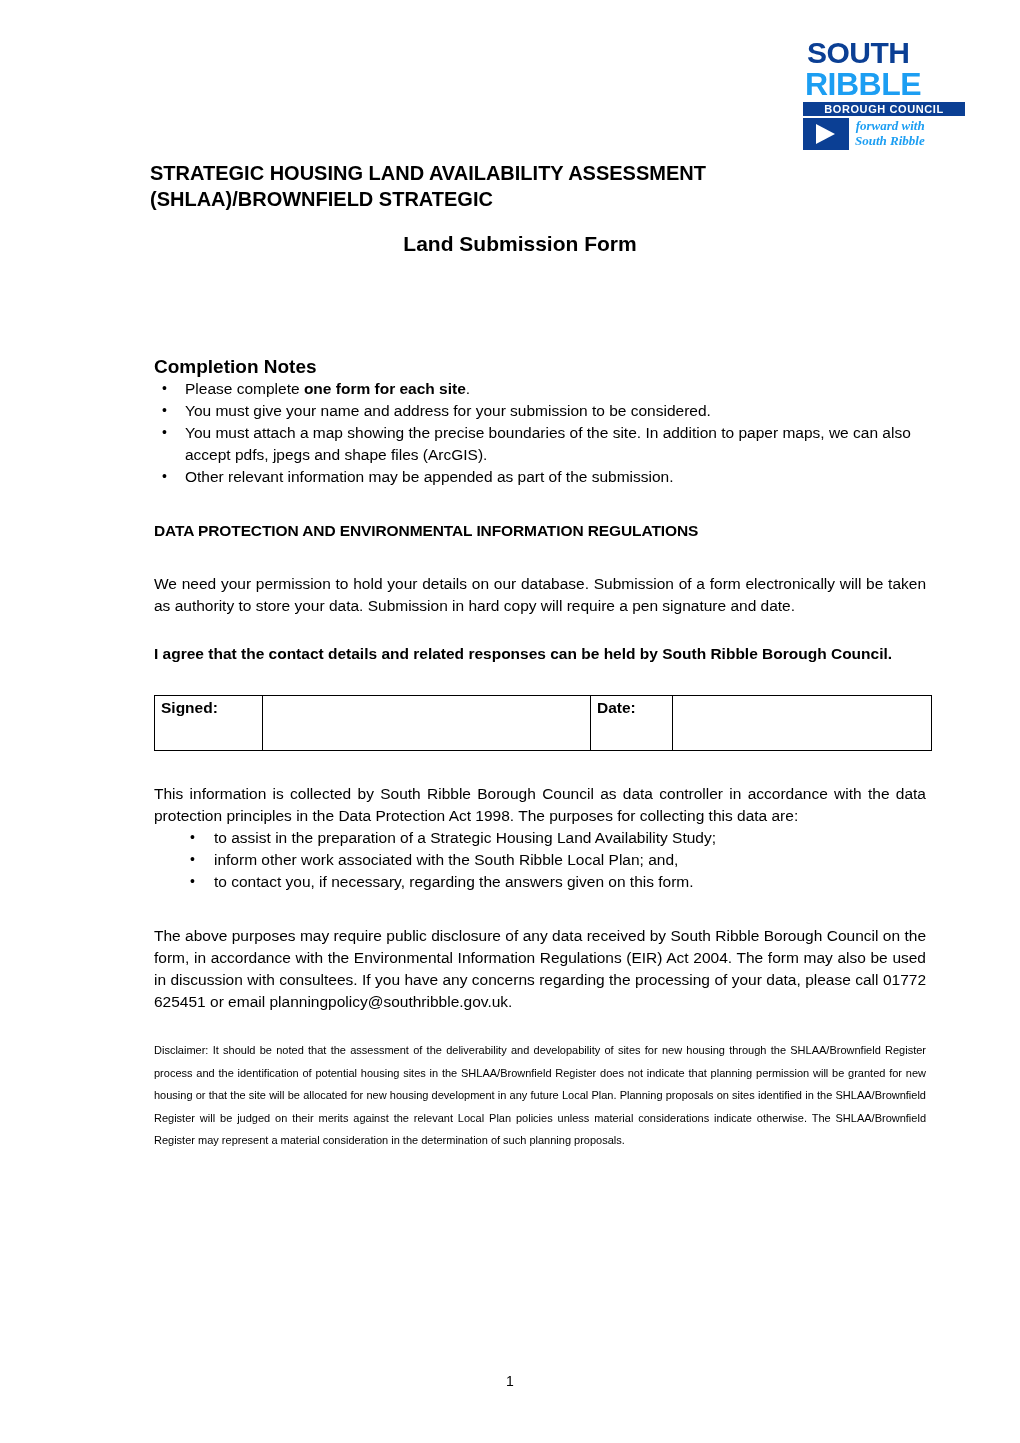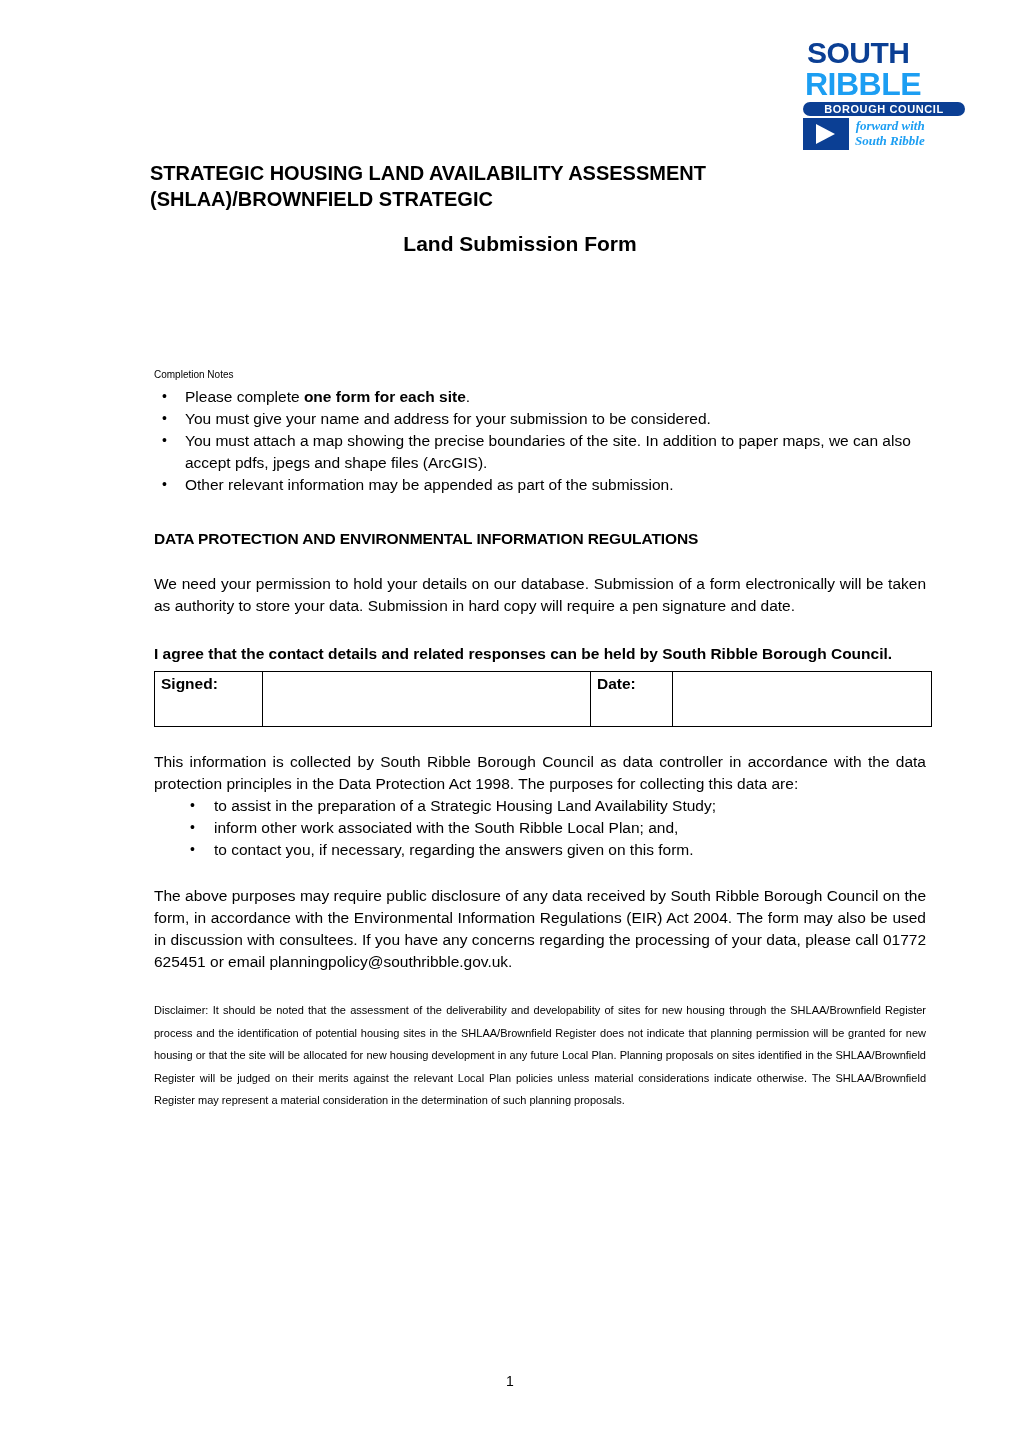--- a/index.html
+++ b/index.html
@@ -52,21 +52,20 @@
     margin-top: 2px;
     background: #0b3f94;
     color: #ffffff;
     font-weight: bold;
     font-size: 11px;
     letter-spacing: 0.6px;
     line-height: 14px;
     text-align: center;
     width: 162px;
     box-sizing: border-box;
-    border-radius: 7px;
   }
   .logo-bottom {
     display: flex;
     align-items: flex-start;
     margin-top: 2px;
     text-align: right;
   }
   .logo-arrow-box {
     width: 46px;
     height: 32px;
@@ -116,24 +115,24 @@
   }
 
   
   .content {
     position: absolute;
     top: 348px;
     left: 154px;
     width: 772px;
   }
   .h-notes {
-    font-weight: normal;
-    font-size: 10px;
+    font-weight: bold;
+    font-size: 19px;
     line-height: 21px;
-    margin: 16px 0 1px 0;
+    margin: 8px 0 1px 0;
   }
   ul.bullets {
     list-style: none;
     margin: 0;
     padding: 0;
   }
   ul.bullets li {
     position: relative;
     padding-left: 31px;
     font-size: 15.5px;
@@ -159,40 +158,40 @@
     font-size: 15.5px;
     line-height: 21px;
     margin: 32px 0 0 0;
     letter-spacing: -0.1px;
   }
 
   p.body {
     font-size: 15.5px;
     line-height: 22px;
     text-align: justify;
-    margin: 24px 0 0 0;
+    margin: 32px 0 0 0;
   }
   p.bold {
     font-weight: bold;
     text-align: justify;
     font-size: 15.5px;
     line-height: 22px;
     margin: 26px 0 0 0;
   }
   p.disclaimer {
     font-weight: normal;
     text-align: justify;
     font-size: 11px;
     line-height: 22.5px;
     margin: 26px 0 0 0;
   }
 
   
   .sign-table {
-    margin-top: 6px;
+    margin-top: 30px;
     border-collapse: collapse;
     width: 729px;
     table-layout: fixed;
   }
   .sign-table td {
     border: 1.6px solid #000000;
     height: 52px;
     vertical-align: top;
     padding: 2px 5px 0 6px;
     font-weight: bold;

